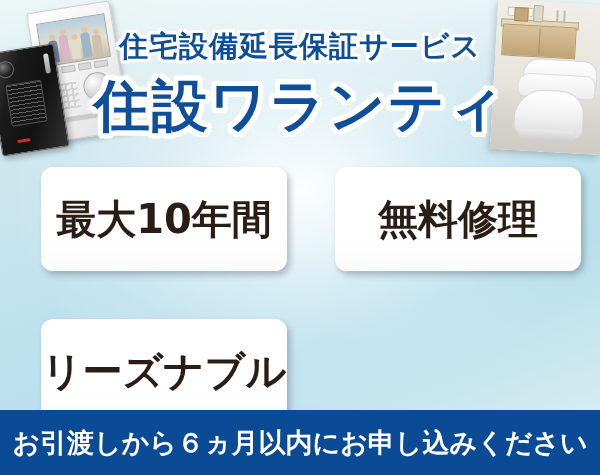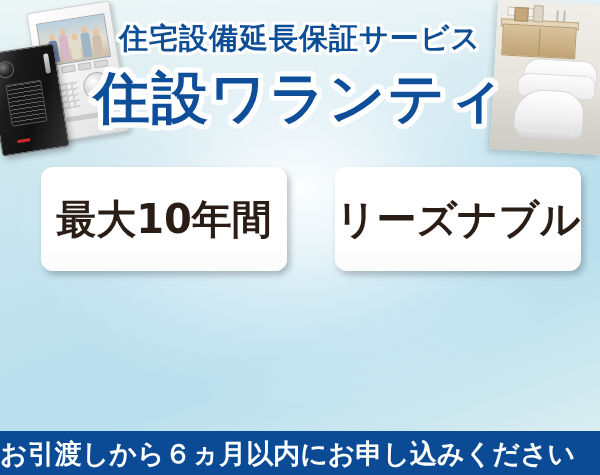--- a/index.html
+++ b/index.html
@@ -338,21 +338,21 @@
     z-index: 5;
   }
   .subtitle {
     font-family: "DejaVu Sans", "Liberation Sans", sans-serif;
     font-size: 29px;
     font-weight: bold;
     color: #0E4E97;
     letter-spacing: 1px;
     line-height: 1;
     white-space: nowrap;
-    margin: 8px 0 4px 0;
+    margin: 16px 0 4px 0;
     padding: 0;
     text-shadow:
        3px 0 0 #fff, -3px 0 0 #fff, 0 3px 0 #fff, 0 -3px 0 #fff,
        2px 2px 0 #fff, -2px 2px 0 #fff, 2px -2px 0 #fff, -2px -2px 0 #fff,
        3px 2px 0 #fff, -3px 2px 0 #fff, 3px -2px 0 #fff, -3px -2px 0 #fff,
        2px 3px 0 #fff, -2px 3px 0 #fff, 2px -3px 0 #fff, -2px -3px 0 #fff;
   }
   .maintitle {
     font-family: "DejaVu Sans", "Liberation Sans", sans-serif;
     font-size: 56px;
@@ -401,24 +401,25 @@
     line-height: 1;
     white-space: nowrap;
   }
 
   
   .footer-bar {
     position: absolute;
     left: 0;
     right: 0;
     bottom: 0;
-    height: 44px;
+    height: 65px;
     background: #0B4A95;
     display: flex;
     align-items: center;
+    justify-content: center;
     z-index: 6;
   }
   .footer-text {
     font-family: "DejaVu Sans", "Liberation Sans", sans-serif;
     font-size: 27px;
     font-weight: bold;
     color: #ffffff;
     letter-spacing: 0px;
     white-space: nowrap;
     line-height: 1;
@@ -489,20 +490,23 @@
   <div class="heading-wrap">
     <div class="subtitle">住宅設備延長保証サービス</div>
     <div class="maintitle">住設ワランティ</div>
   </div>
 
   <div class="cards">
     <div class="card">
       <span class="card-label">最大10年間</span>
     </div>
     <div class="card">
+      <span class="card-label">無料修理</span>
+    </div>
+    <div class="card">
       <span class="card-label">リーズナブル</span>
     </div>
   </div>
 
   <div class="footer-bar">
     <span class="footer-text">お引渡しから６ヵ月以内にお申し込みください</span>
   </div>
 
 </div>
 

